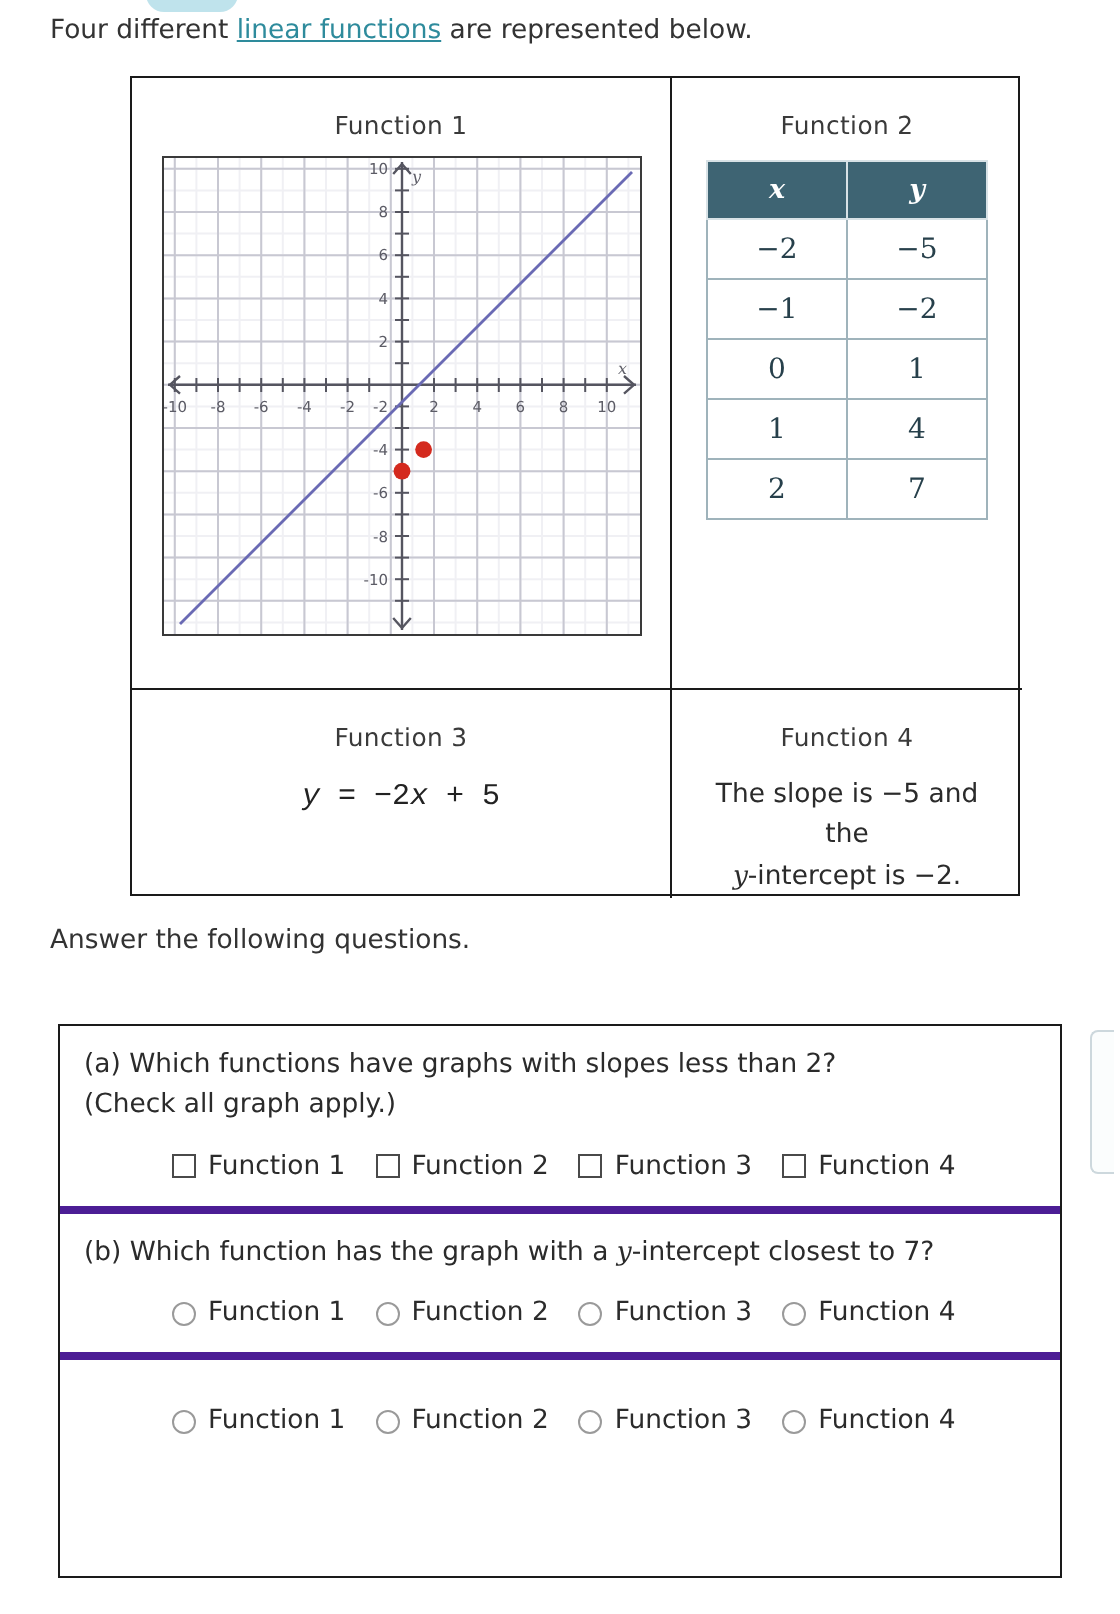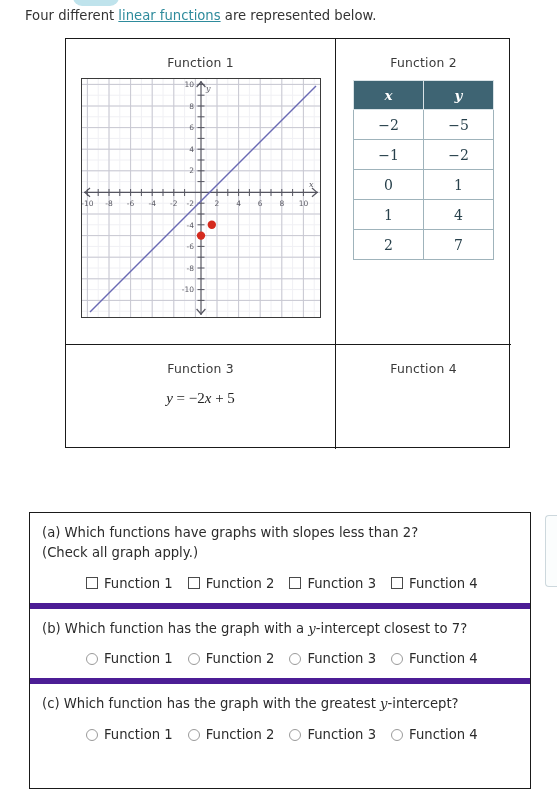--- a/index.html
+++ b/index.html
@@ -98,21 +98,21 @@
     height: 30px;
     border: 1px solid #9fb3bb;
     text-align: center;
     color: #27404b;
     font-size: 14px;
   }
 
   
   .fn-eq {
     margin-top: 14px;
-    font-family: Liberation Serif, serif;
+    font-family: Liberation Mono, monospace;
     font-size: 15px;
     color: #222222;
   }
   .fn-eq .var { font-style: italic; }
   .fn-desc {
     margin-top: 12px;
     font-size: 13.2px;
     line-height: 1.55;
     color: #2b2b2b;
     text-align: center;
@@ -129,21 +129,21 @@
   }
 
   
   .q-box {
     position: absolute;
     left: 29px; top: 512px;
     width: 502px; height: 277px;
     border: 1px solid #1a1a1a;
     background: #ffffff;
   }
-  .q-sec { border-bottom: 6px solid #4c1d95; padding: 10px 12px 12px 12px; }
+  .q-sec { border-bottom: 4px solid #4c1d95; padding: 10px 12px 12px 12px; }
   .q-sec.last { border-bottom: none; }
   .q-text {
     font-size: 13.2px;
     line-height: 1.5;
     color: #2b2b2b;
   }
   .q-text .var { font-family: "DejaVu Serif", serif; font-style: italic; }
   .opt-row {
     margin-top: 13px;
     padding-left: 44px;
@@ -402,23 +402,25 @@
       </table>
     </div>
 
     <div class="fn-cell nb">
       <div class="fn-title">Function 3</div>
       <div class="fn-eq"><span class="var">y</span><span> = −2</span><span class="var">x</span><span> + 5</span></div>
     </div>
 
     <div class="fn-cell nr nb">
       <div class="fn-title">Function 4</div>
+      <div class="fn-desc"><span>The slope is −5 and the</span><br><span class="var">y</span><span>-intercept is −2.</span></div>
     </div>
   </div>
 
+  <div class="answer-prompt">Answer the following questions.</div>
 
   <div class="q-box">
 
     <div class="q-sec">
       <div class="q-text">(a) Which functions have graphs with slopes less than 2?</div>
       <div class="q-text">(Check all graph apply.)</div>
       <div class="opt-row">
         <label class="opt">
             <span class="cb"></span>
             <span>Function 1</span>
@@ -454,21 +456,20 @@
             <span>Function 3</span>
           </label>
         <label class="opt">
             <span class="rb"></span>
             <span>Function 4</span>
           </label>
       </div>
     </div>
 
     <div class="q-sec last">
-      <div class="q-text"><span>(c) Which function has the graph with the greatest </span><span class="var">y</span><span>-intercept?</span></div>
       <div class="opt-row">
         <label class="opt">
             <span class="rb"></span>
             <span>Function 1</span>
           </label>
         <label class="opt">
             <span class="rb"></span>
             <span>Function 2</span>
           </label>
         <label class="opt">

